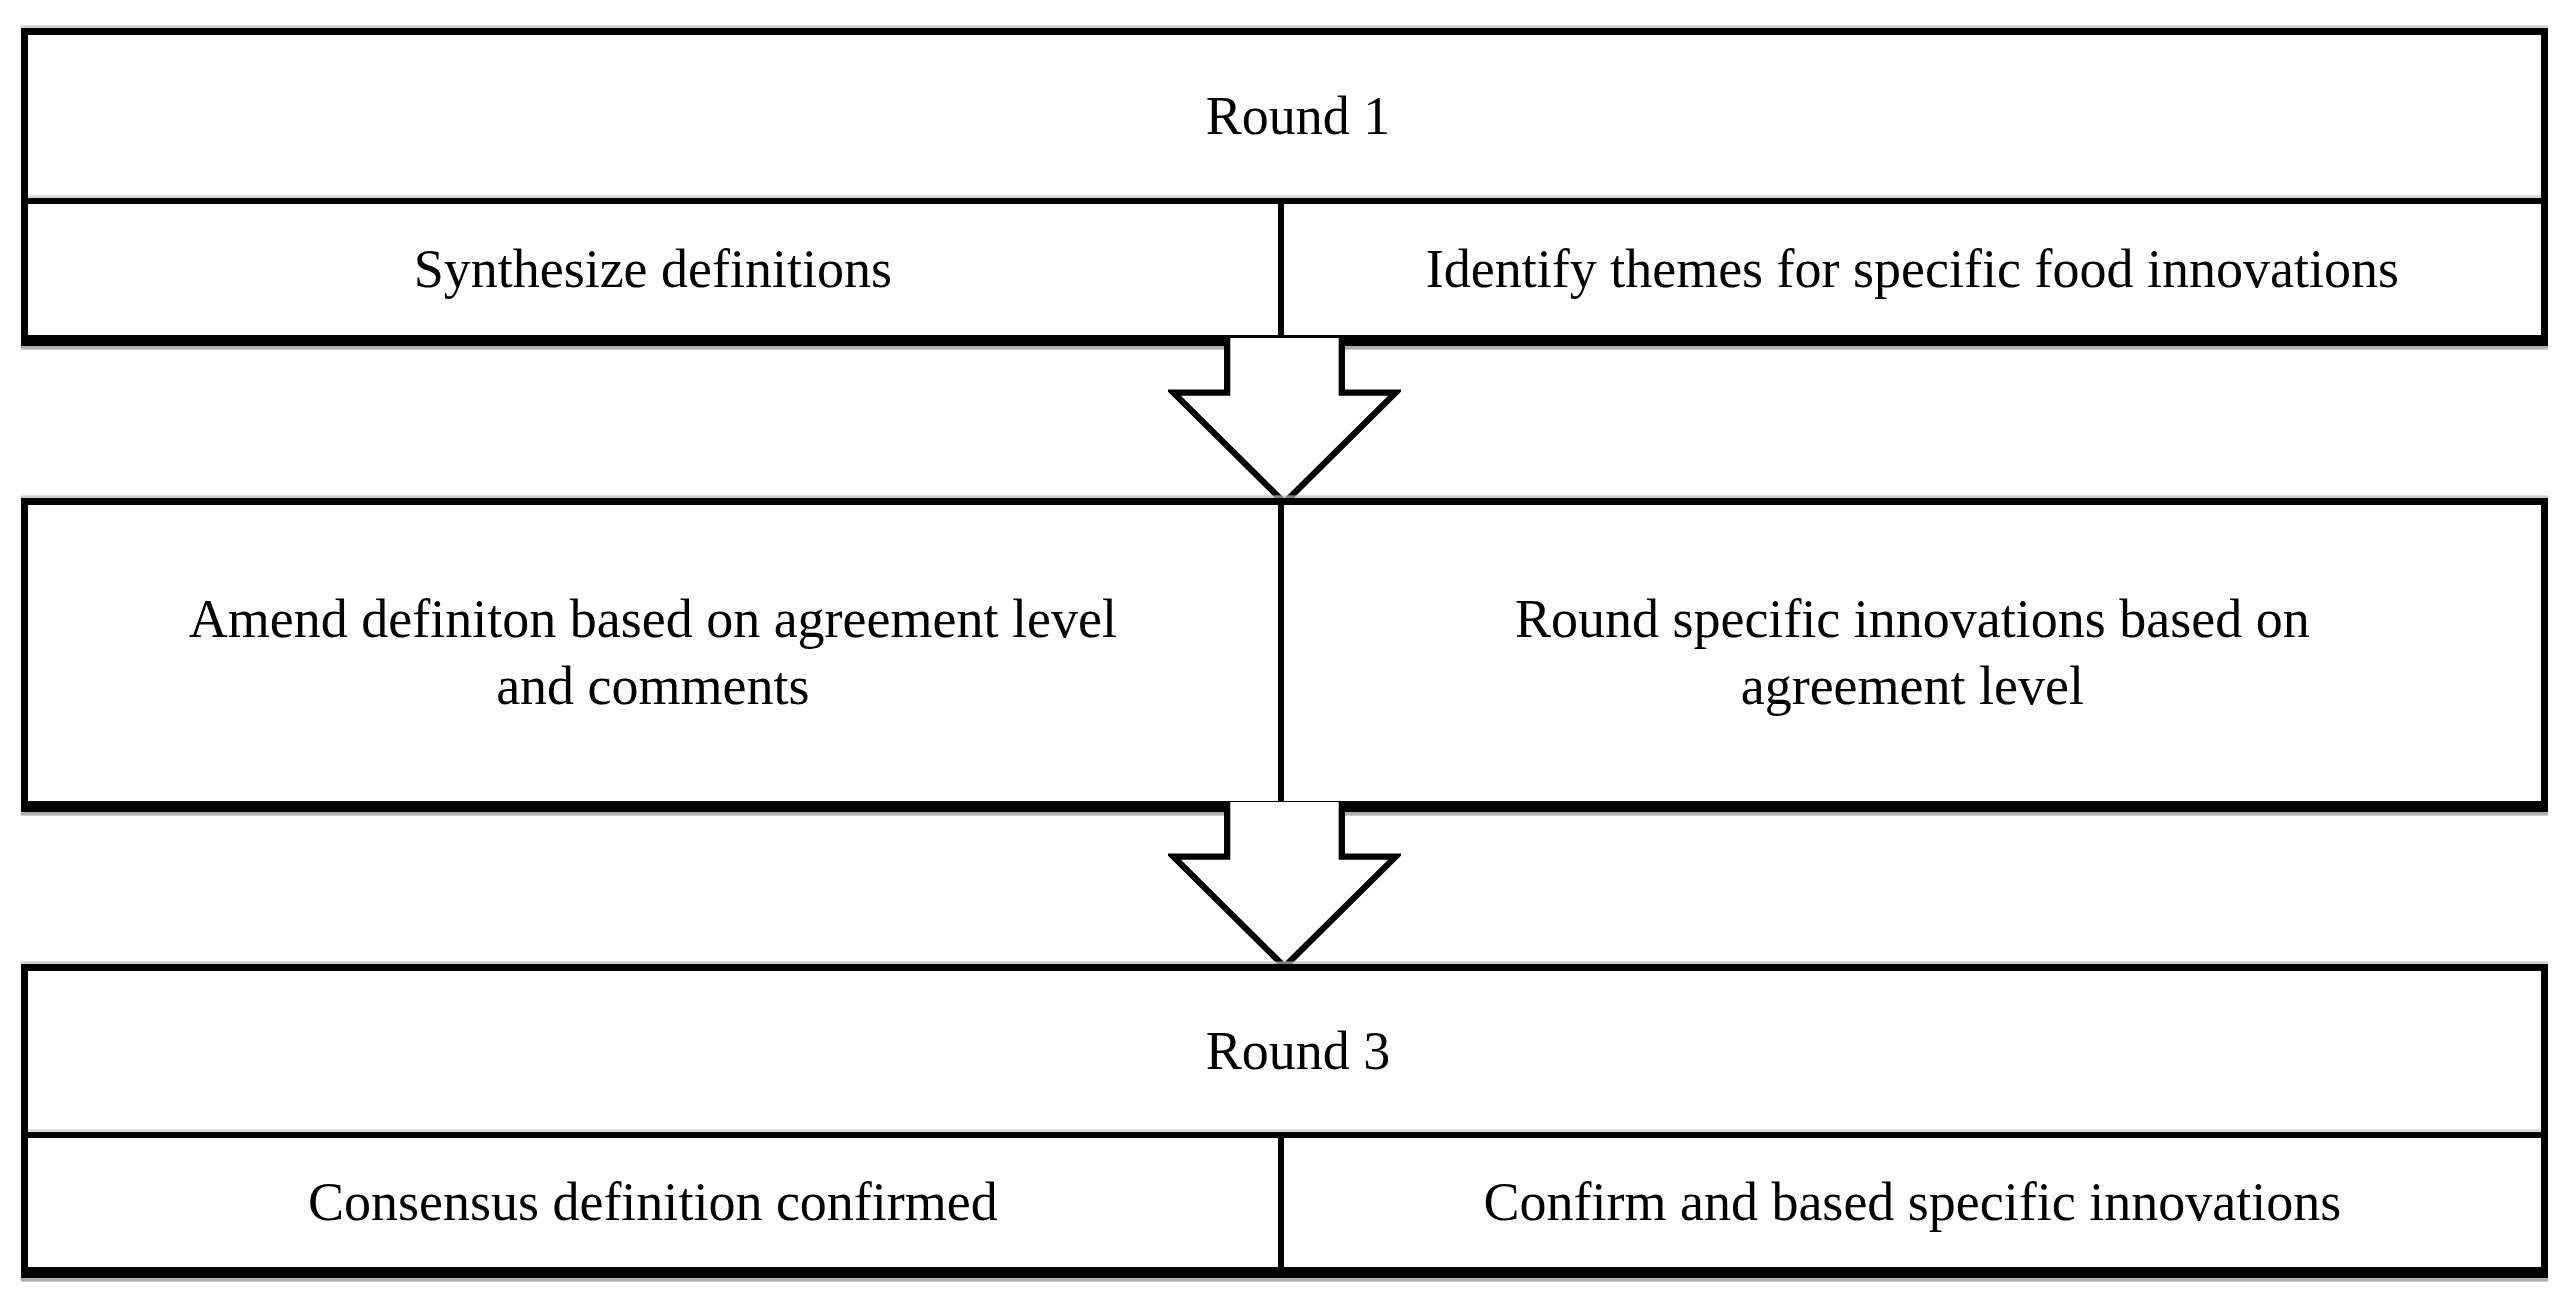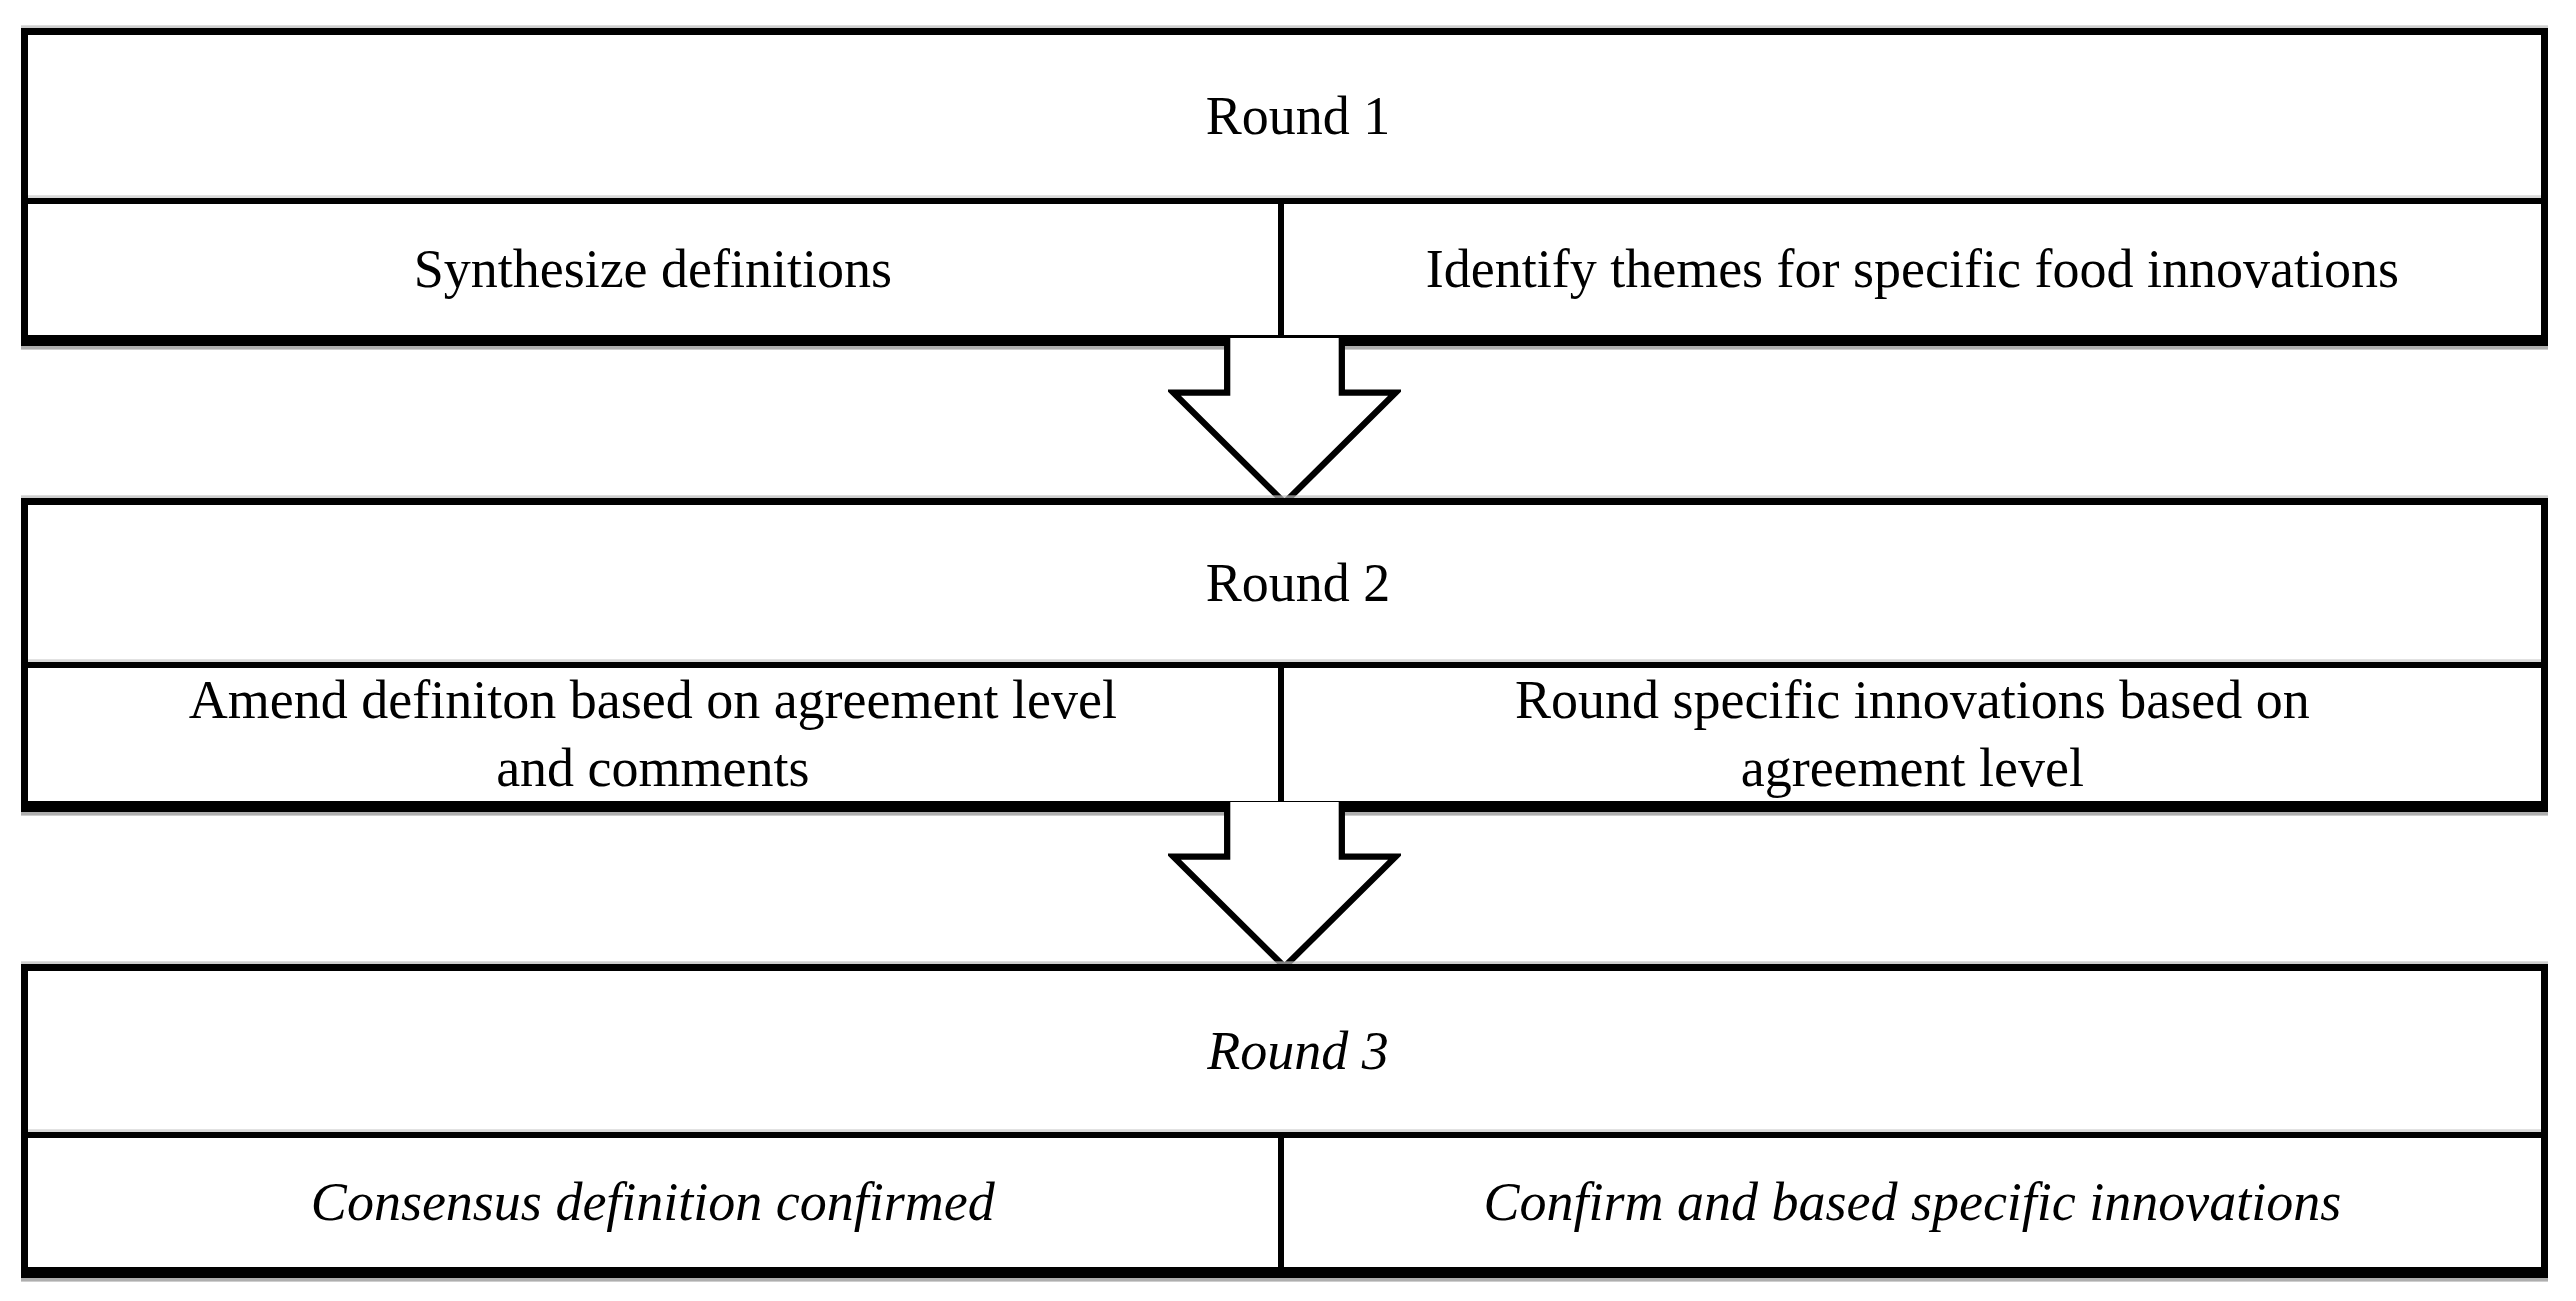--- a/index.html
+++ b/index.html
@@ -23,21 +23,21 @@
     background: #ffffff;
     border: 7.2px solid #000000;
     border-bottom-width: 11.7px;
     box-sizing: border-box;
     display: flex;
     flex-direction: column;
     box-shadow: 0 3.6px 0 rgba(160,160,160,0.85), 0 -2.7px 0 rgba(185,185,185,0.7);
   }
   .box-r1 { top: 28px;   height: 318px; }
   .box-r2 { top: 498px;  height: 314px; }
-  .box-r3 { top: 964px; height: 314px; font-style: italic; }
+  .box-r3 { top: 964px; height: 314px; }
 
   .round-header {
     flex: 0 0 auto;
     display: flex;
     align-items: center;
     justify-content: center;
     border-bottom: 6.3px solid #000000;
     box-shadow: inset 0 -2.7px 0 rgba(185,185,185,0.55);
     font-size: 54px;
     line-height: 1.2;
@@ -90,21 +90,20 @@
     </div>
   </section>
 
   <div class="arrow arrow-1">
     <svg width="233" height="172" viewBox="0 0 260 192" xmlns="http://www.w3.org/2000/svg">
       <path d="M66,0 L66,61 L6,61 L130,184 L254,61 L194,61 L194,0" fill="#ffffff" stroke="#000000" stroke-width="7" stroke-miterlimit="6"></path>
     </svg>
   </div>
 
   <section class="round-box box-r2">
-    <div class="round-header">Round 2</div>
     <div class="round-cells">
       <div class="cell left">Amend definiton based on agreement level
 and comments</div>
       <div class="cell right">Round specific innovations based on
 agreement level</div>
     </div>
   </section>
 
   <div class="arrow arrow-2">
     <svg width="233" height="172" viewBox="0 0 260 192" xmlns="http://www.w3.org/2000/svg">

